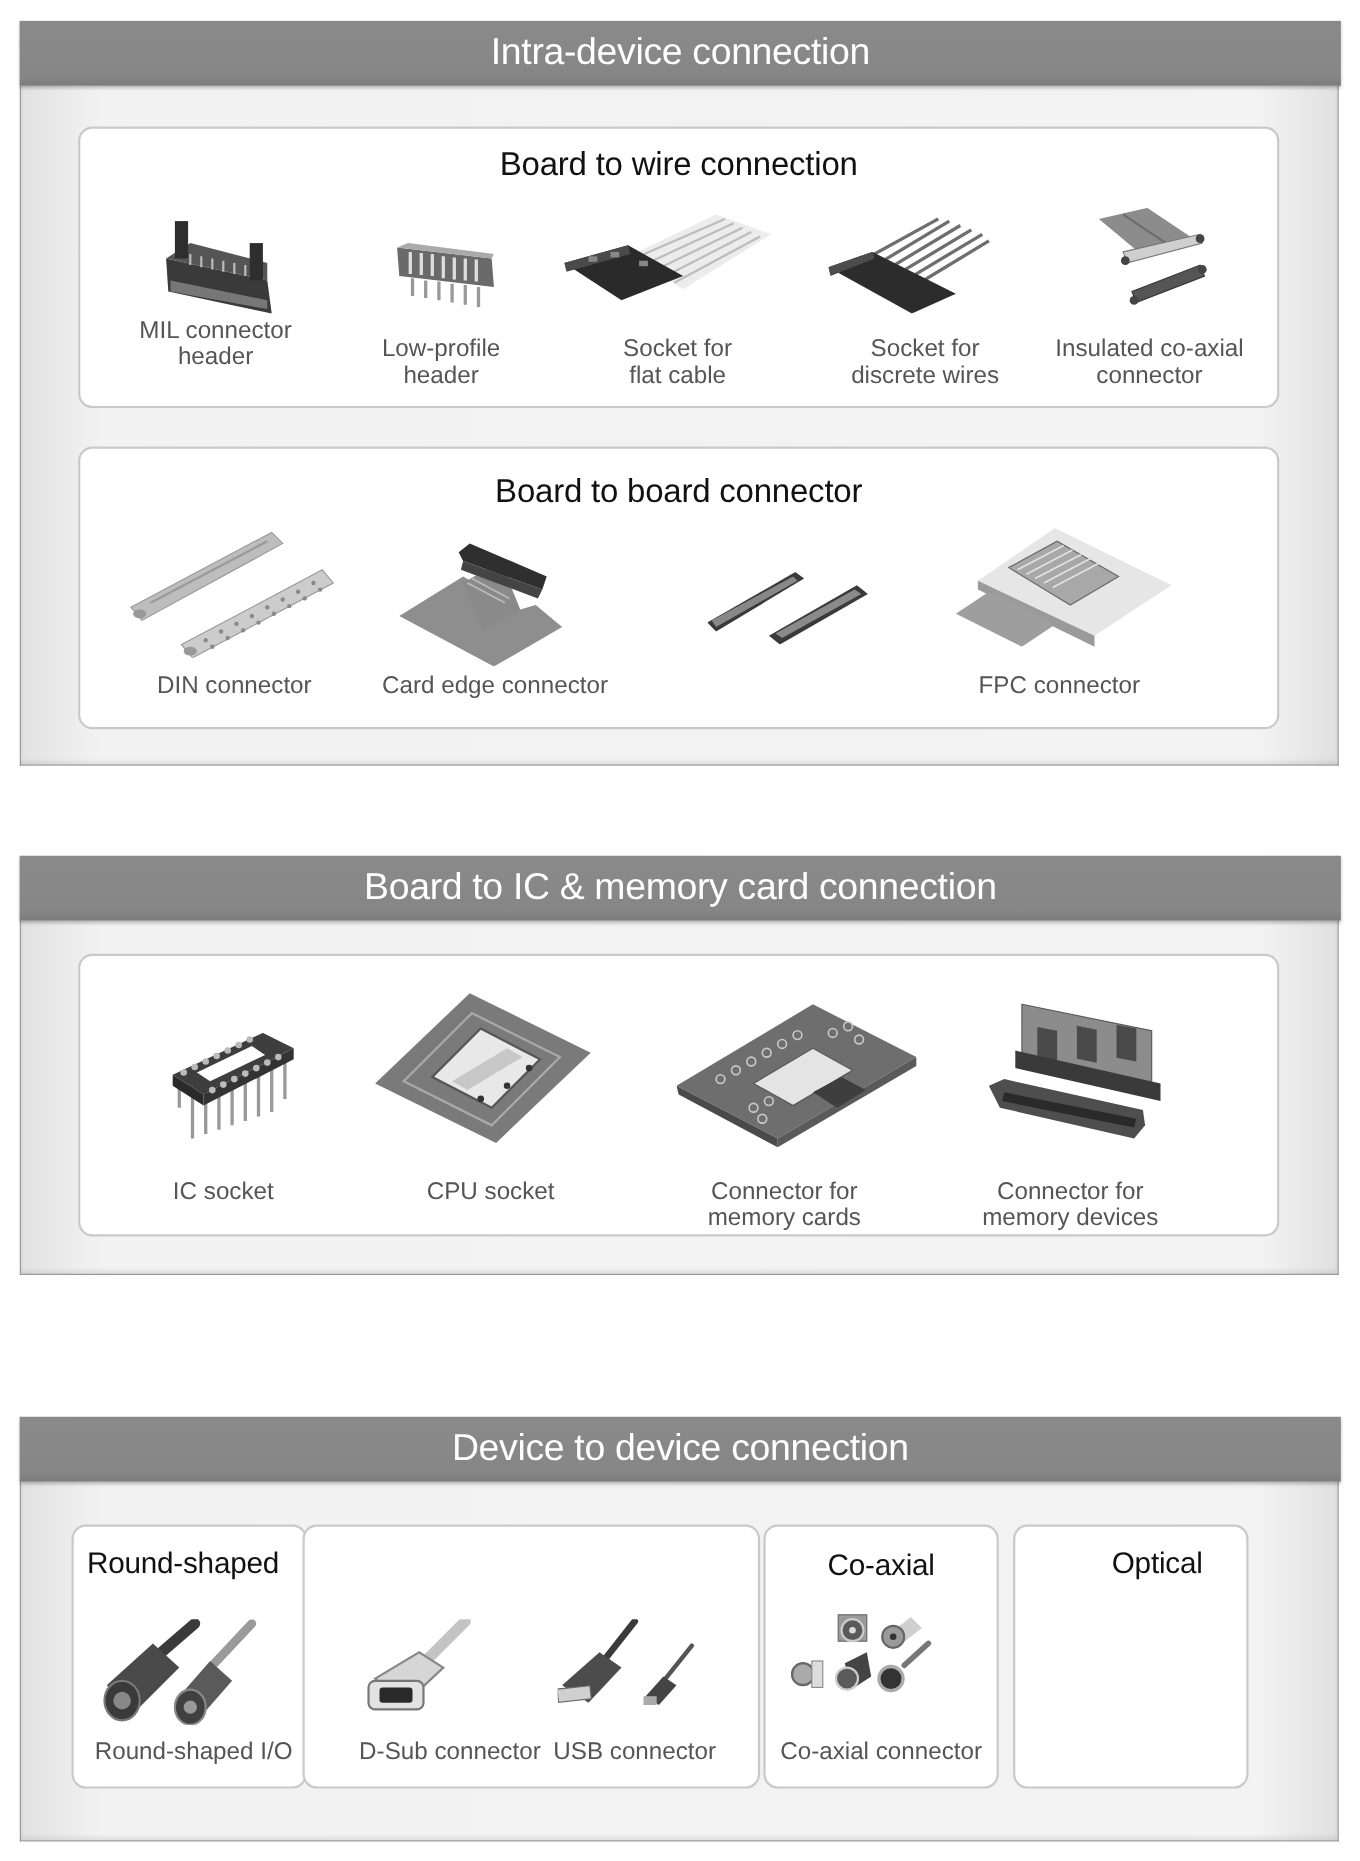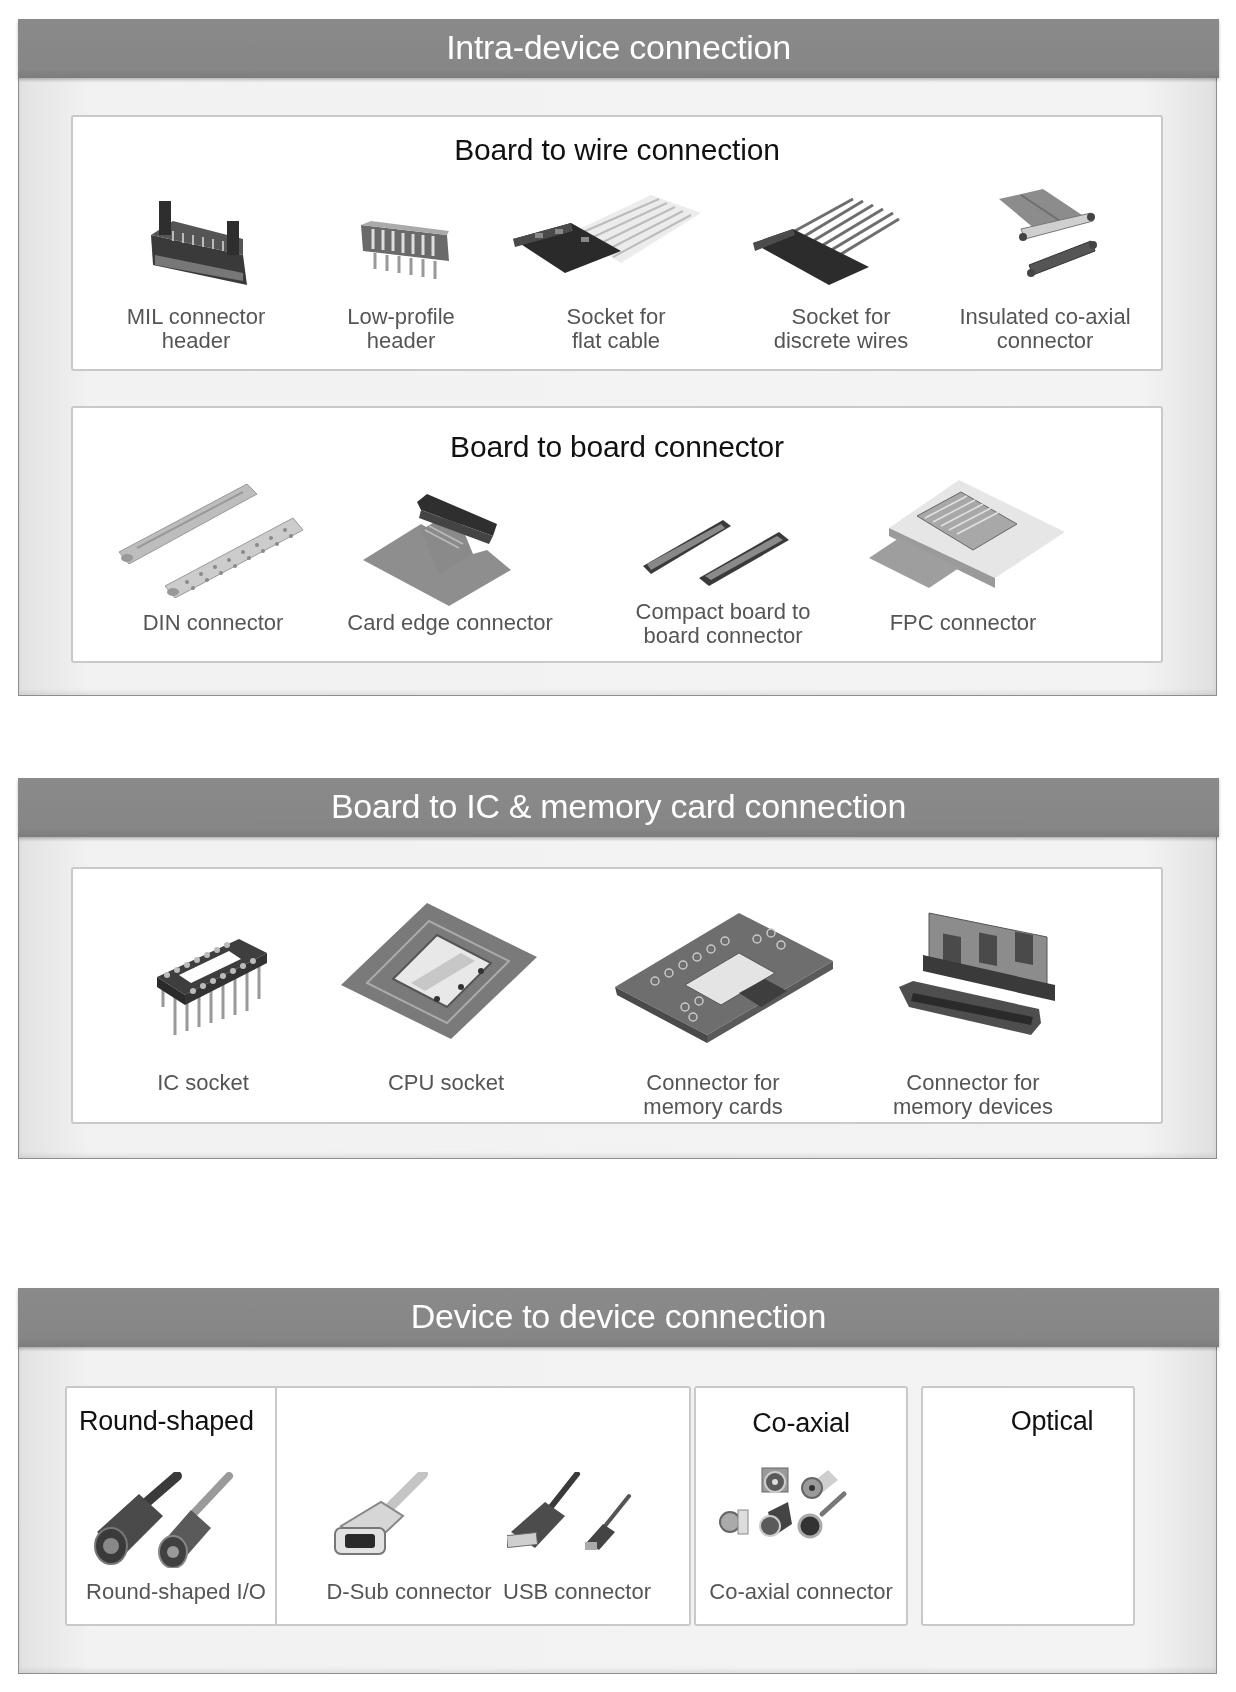--- a/index.html
+++ b/index.html
@@ -15,21 +15,21 @@
   }
   .panel-header {
     position: absolute; left: -1px; top: 0; width: 1201px; height: 59px;
     background: linear-gradient(180deg, #8a8a8a 0%, #868686 85%, #7c7c7c 100%);
     color: #ffffff; font-size: 34px; text-align: center; line-height: 56px;
     letter-spacing: -0.3px;
     box-shadow: 0 2px 3px rgba(0,0,0,0.25);
   }
   .box {
     position: absolute; background: #ffffff;
-    border: 2px solid #c9c9c9; border-radius: 3px;
+    border: 2px solid #c9c9c9; border-radius: 13px;
   }
   .box-title {
     position: absolute; left: 0; width: 100%; text-align: center;
     color: #111111; font-size: 30px; letter-spacing: -0.2px;
   }
   .item { position: absolute; text-align: center; }
   .item-img { position: absolute; }
   .item-label {
     position: absolute; left: 0; width: 100%; text-align: center;
     color: #555555; font-size: 22px; line-height: 24px; white-space: pre-line;
@@ -56,21 +56,21 @@
               <line x1="30" y1="36" x2="30" y2="46"></line>
               <line x1="40" y1="38" x2="40" y2="48"></line>
               <line x1="50" y1="40" x2="50" y2="50"></line>
               <line x1="60" y1="42" x2="60" y2="52"></line>
               <line x1="70" y1="44" x2="70" y2="54"></line>
               <line x1="80" y1="46" x2="80" y2="56"></line>
             </g>
           <polygon points="12,60 100,78 100,86 12,70" fill="#777"></polygon>
         </svg>
       </div>
-      <div class="item-label" style="top:118px;">MIL connector
+      <div class="item-label" style="top:101px;">MIL connector
 header</div>
     </div>
 
     <div class="item" style="left:238px;top:70px;width:180px;height:170px;">
       <div class="item-img" style="left:46px;top:34px;">
         <svg width="96" height="62" viewBox="0 0 96 62">
           <polygon points="4,4 90,14 92,40 6,30" fill="#6a6a6a"></polygon>
           <polygon points="4,4 14,0 92,10 90,14" fill="#aaa"></polygon>
           <g stroke="#ddd" stroke-width="3">
               <line x1="16" y1="8" x2="16" y2="28"></line>
@@ -210,22 +210,20 @@
 
     <div class="item" style="left:540px;top:70px;width:220px;height:170px;">
       <div class="item-img" style="left:30px;top:38px;">
         <svg width="160" height="70" viewBox="0 0 160 70">
           <polygon points="0,50 80,4 88,10 8,58" fill="#3a3a3a"></polygon>
           <polygon points="4,48 78,8 82,12 8,54" fill="#888"></polygon>
           <polygon points="56,62 136,16 146,24 66,70" fill="#3a3a3a"></polygon>
           <polygon points="62,60 134,20 140,24 68,64" fill="#8a8a8a"></polygon>
         </svg>
       </div>
-      <div class="item-label" style="top:122px;">Compact board to
-board connector</div>
     </div>
 
     <div class="item" style="left:780px;top:70px;width:220px;height:170px;">
       <div class="item-img" style="left:16px;top:0px;">
         <svg width="196" height="110" viewBox="0 0 196 110">
           <polygon points="20,50 90,2 196,54 126,100" fill="#e6e6e6"></polygon>
           <polygon points="20,50 126,100 126,110 20,58" fill="#9a9a9a"></polygon>
           <polygon points="48,38 92,14 148,46 104,72" fill="#a8a8a8" stroke="#666"></polygon>
           <g stroke="#e2e2e2" stroke-width="1.5">
               <line x1="56" y1="40" x2="98" y2="18"></line>

